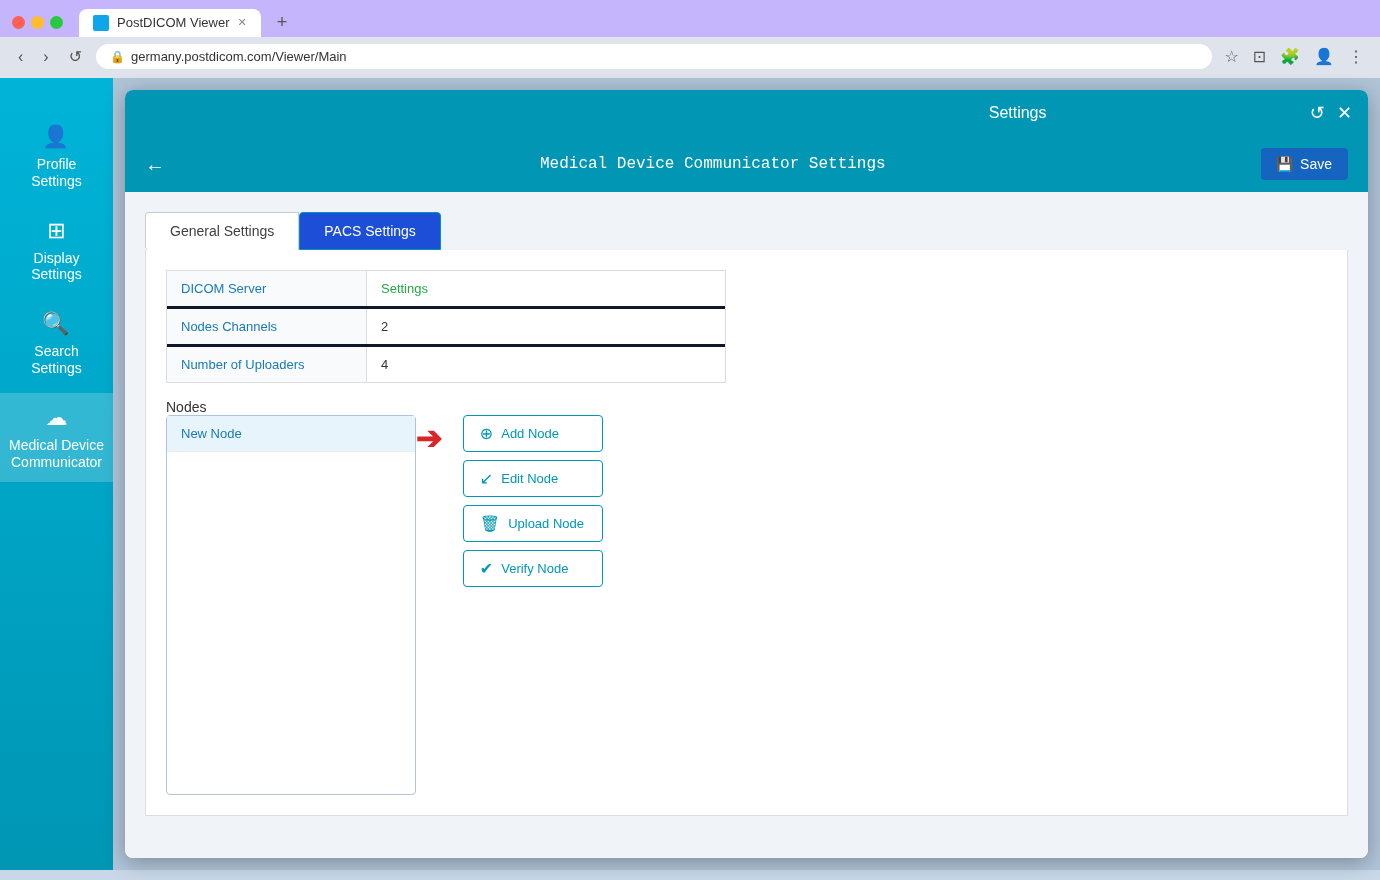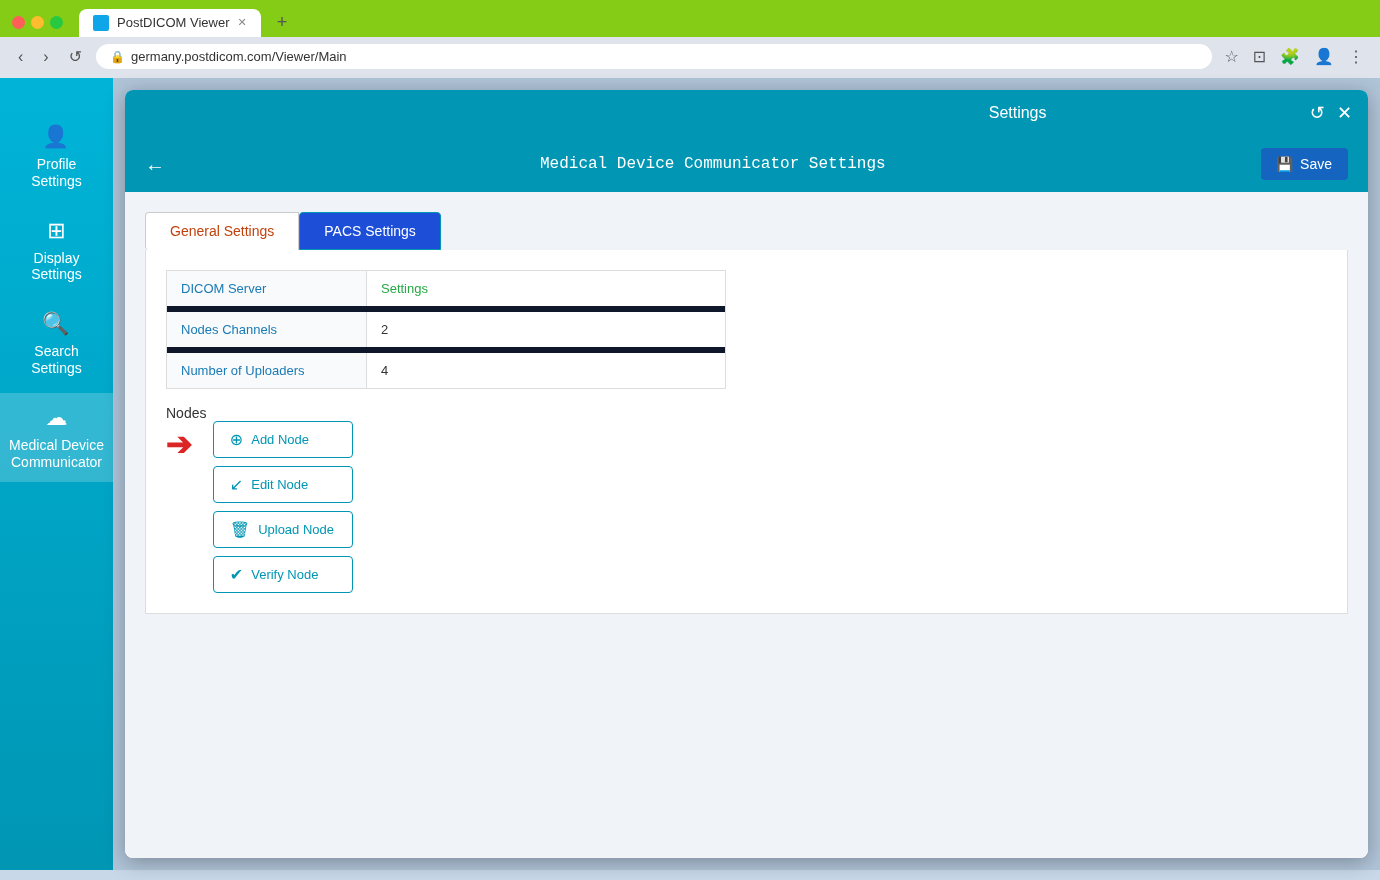--- a/index.html
+++ b/index.html
@@ -1,19 +1,19 @@
 <!DOCTYPE html>
 <html><head>
   <meta charset="utf-8">
   <style>
     * { box-sizing: border-box; margin: 0; padding: 0; }
     body { font-family: -apple-system, BlinkMacSystemFont, 'Segoe UI', sans-serif; background: #c8d8e8; width: 1380px; height: 880px; overflow: hidden; }
 
     
-    .browser-chrome { background: #84cc16; padding: 0; }
+    .browser-chrome { background: #c4b5fd; padding: 0; }
     .browser-titlebar { display: flex; align-items: center; padding: 8px 12px 0; gap: 8px; }
     .browser-dots { display: flex; gap: 6px; align-items: center; }
     .dot { width: 13px; height: 13px; border-radius: 50%; }
     .dot-red { background: #ff5f57; }
     .dot-yellow { background: #febc2e; }
     .dot-green { background: #28c840; }
     .browser-tab { display: flex; align-items: center; background: white; border-radius: 8px 8px 0 0; padding: 6px 14px; font-size: 13px; color: #333; gap: 8px; margin-left: 8px; min-width: 180px; }
     .browser-tab-favicon { width: 16px; height: 16px; background: #0ea5e9; border-radius: 2px; }
     .tab-close { color: #888; font-size: 11px; cursor: pointer; margin-left: auto; }
     .browser-new-tab { background: none; border: none; font-size: 18px; color: #555; cursor: pointer; padding: 4px 8px; }
@@ -48,28 +48,28 @@
     
     .inner-header { background: #0096b4; color: white; padding: 12px 20px; display: flex; align-items: center; gap: 16px; }
     .back-btn { background: none; border: none; color: white; font-size: 20px; cursor: pointer; }
     .inner-title { font-size: 16px; font-weight: 500; flex: 1; text-align: center; font-family: Liberation Mono, monospace; }
     .save-btn { background: #1565c0; color: white; border: none; border-radius: 4px; padding: 8px 16px; font-size: 14px; cursor: pointer; display: flex; align-items: center; gap: 6px; }
 
     .settings-body { flex: 1; background: #f0f4f8; padding: 20px; overflow-y: auto; }
 
     
     .tabs { display: flex; margin-bottom: 0; }
-    .tab { padding: 10px 24px; font-size: 14px; cursor: pointer; border: 1px solid #ccc; background: #e8eef4; color: #c2410c; }
+    .tab { padding: 10px 24px; font-size: 14px; cursor: pointer; border: 1px solid #ccc; background: #e8eef4; color: #404040; }
     .tab:first-child { border-radius: 4px 0 0 4px; }
     .tab.active { background: #1d4ed8; color: white; border-color: #0096b4; border-radius: 4px 4px 0 0; }
     .tab-inactive { background: white; border-bottom: none; }
 
     
     .settings-table { background: white; border: 1px solid #ddd; width: 560px; }
-    .table-row { display: flex; border-bottom: 6px solid #0f172a; }
+    .table-row { display: flex; border-bottom: 3px solid #0f172a; }
     .table-row:last-child { border-bottom: none; }
     .table-label { width: 200px; padding: 10px 14px; font-size: 13px; color: #1a7ab5; background: #f8fafc; border-right: 1px solid #ddd; }
     .table-value { flex: 1; padding: 10px 14px; font-size: 13px; color: #333; }
     .table-value.listening { color: #28a745; }
 
     
     .nodes-section { margin-top: 16px; }
     .nodes-label { font-size: 14px; color: #333; }
     .nodes-content { display: flex; gap: 0; align-items: flex-start; }
     .nodes-list { width: 250px; min-height: 380px; border: 1px solid #b0c4d8; background: white; border-radius: 4px; }
@@ -181,20 +181,23 @@
             <div class="table-row">
               <div class="table-label">Number of Uploaders</div>
               <div class="table-value">4</div>
             </div>
           </div>
 
           <div class="nodes-section">
             <div class="nodes-label">Nodes</div>
             <div class="nodes-content">
 
+              <div class="nodes-list">
+                <div class="node-item active">New Node</div>
+              </div>
 
               <div style="display:flex; align-items:flex-start; margin-top:0;">
 
                 <div style="display:flex; align-items:center; margin-top:4px;">
                   <span style="color:#dc2626; font-size:32px; font-weight:bold; margin-right:4px;">➔</span>
                 </div>
                 <div class="nodes-actions">
                   <button class="node-action-btn">
                     <span style="font-size:16px;">⊕</span>
                     <span>Add Node</span>

